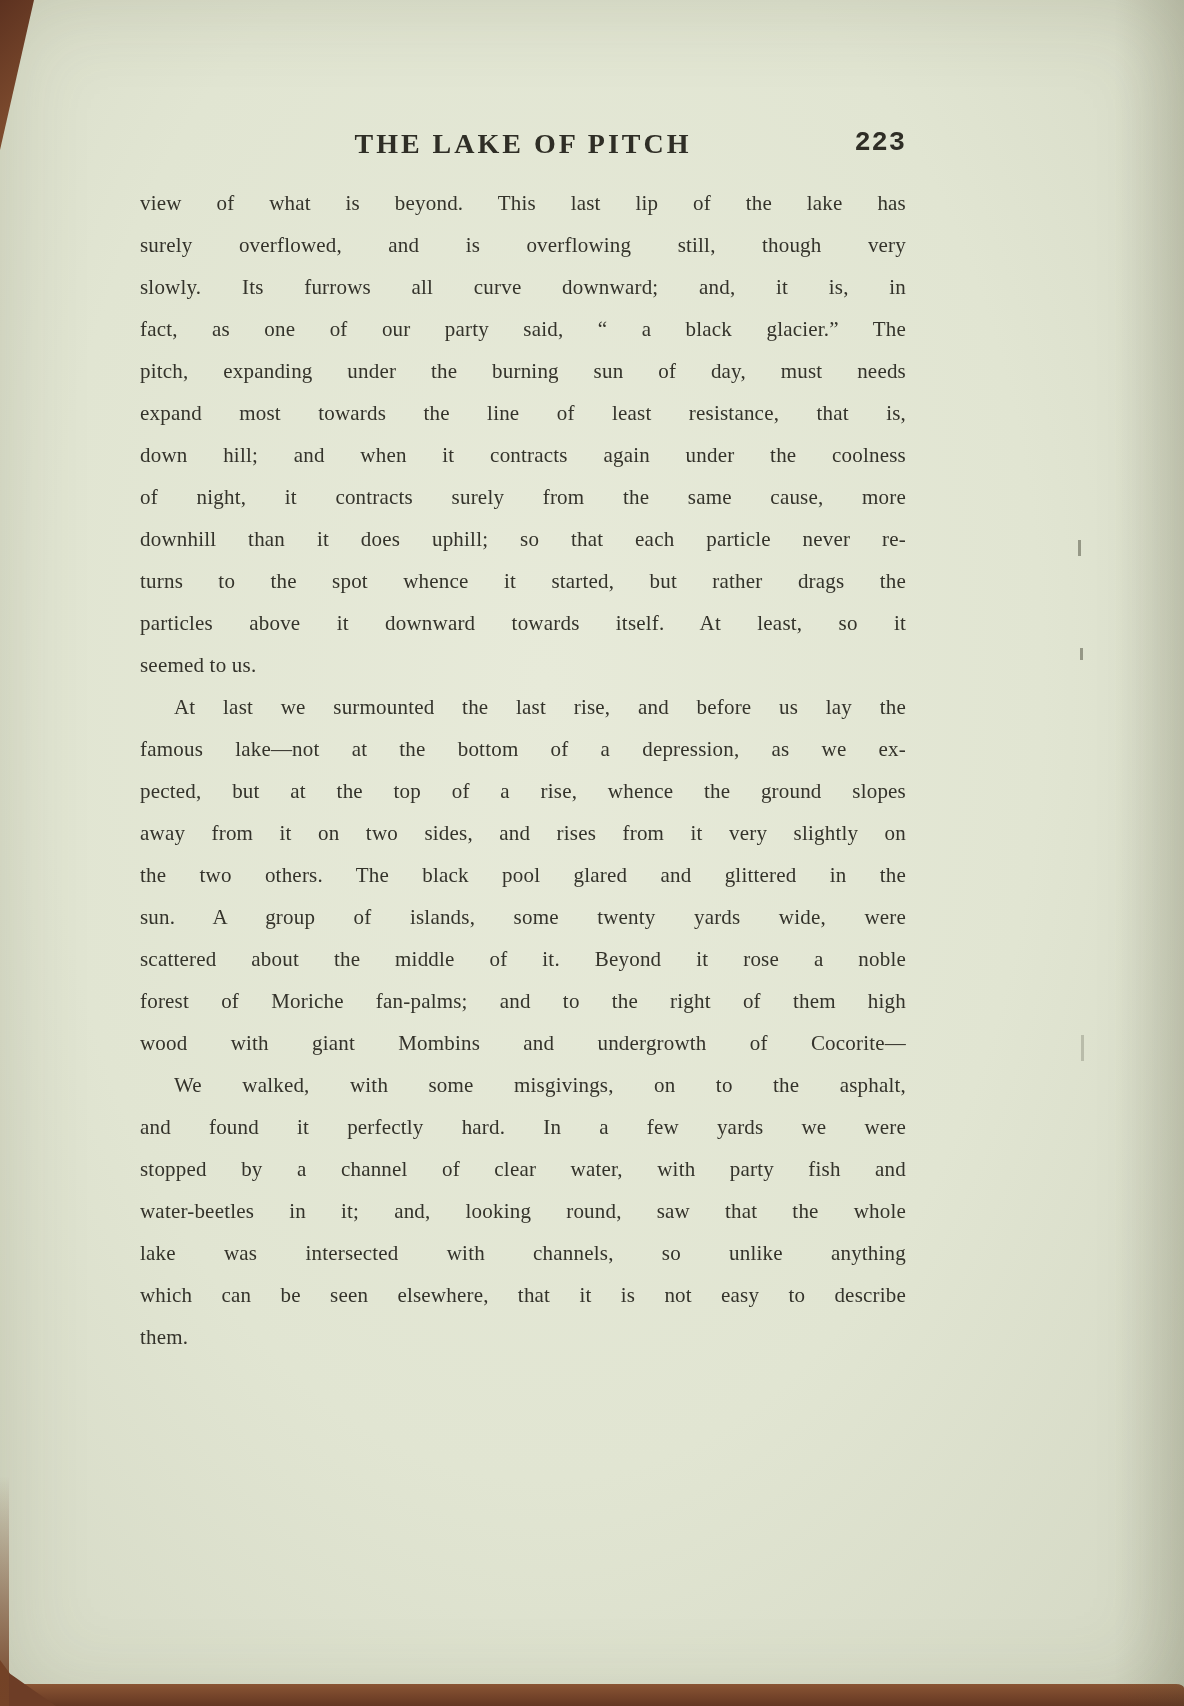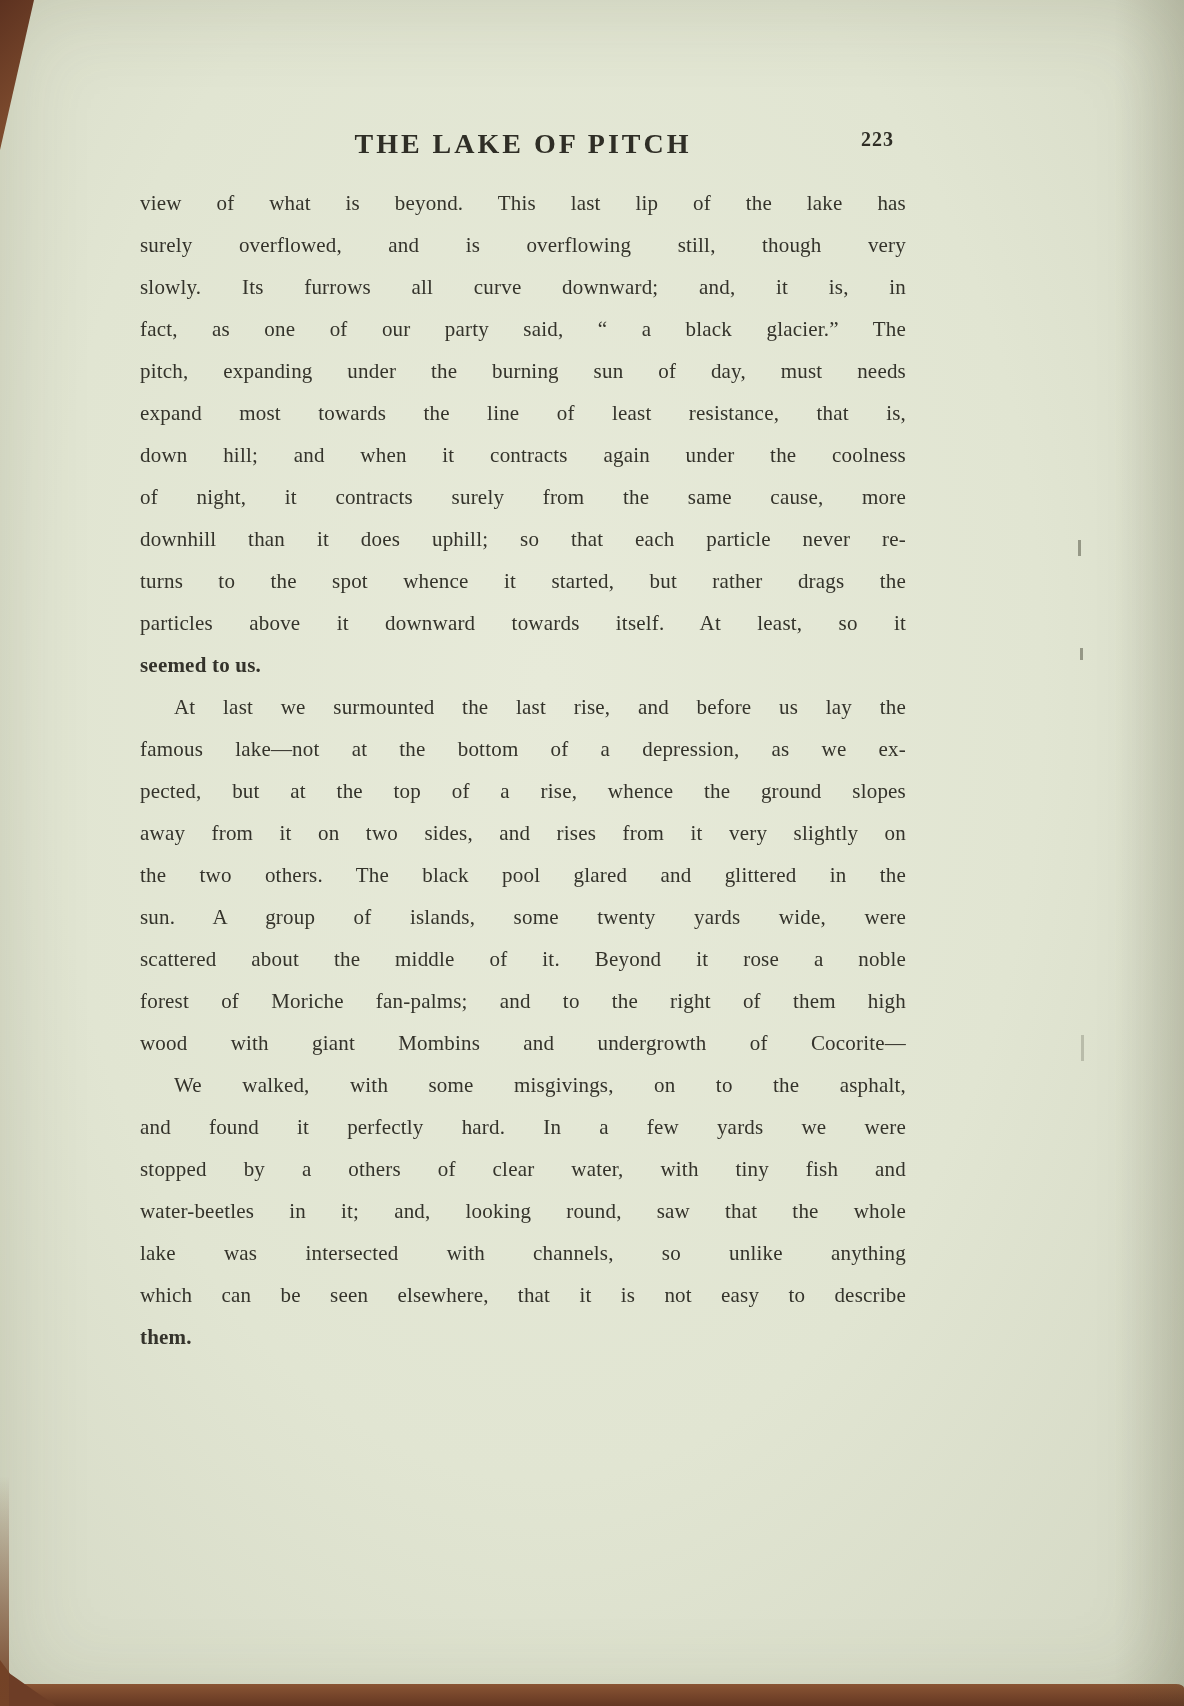--- a/index.html
+++ b/index.html
@@ -56,24 +56,25 @@
     width: 766px; height: 34px;
   }
   .running-title {
     position: absolute; left: 0; width: 100%;
     text-align: center;
     font-size: 28px; font-weight: bold;
     letter-spacing: 3px;
     color: #2f2e26;
   }
   .page-number {
-    position: absolute; right: 12px; top: 0;
-    font-size: 20px; font-weight: bold;
+    position: absolute; right: 0; top: 0;
+    font-size: 27px; font-weight: bold;
     letter-spacing: 1px;
     color: #2f2e26;
+    font-family: Liberation Mono, monospace;
   }
 
   .body-text {
     position: absolute;
     left: 140px; top: 182px;
     width: 766px;
     color: #34332b;
     font-size: 21px;
   }
   .para { margin: 0; }
@@ -86,21 +87,20 @@
     letter-spacing: 0.2px;
   }
   .line:not(.last)::after {
     content: "";
     display: inline-block;
     width: 100%;
   }
   .line.last {
     text-align: right;
     text-align-last: left;
-    font-weight: bold;
   }
   .line.indent { text-indent: 34px; }
 </style>
 </head>
 <body>
 
 <div class="scan">
   <div class="corner-tl"></div>
   <div class="edge-bottom"></div>
   <div class="edge-bottom-left"></div>
@@ -137,20 +137,20 @@
         <div class="line">away from it on two sides, and rises from it very slightly on</div>
         <div class="line">the two others.  The black pool glared and glittered in the</div>
         <div class="line">sun.  A group of islands, some twenty yards wide, were</div>
         <div class="line">scattered about the middle of it.  Beyond it rose a noble</div>
         <div class="line">forest of Moriche fan-palms; and to the right of them high</div>
         <div class="line">wood with giant Mombins and undergrowth of Cocorite—</div>
       </div>
       <div class="para">
         <div class="line indent">We walked, with some misgivings, on to the asphalt,</div>
         <div class="line">and found it perfectly hard.  In a few yards we were</div>
-        <div class="line">stopped by a others of clear water, with tiny fish and</div>
+        <div class="line">stopped by a channel of clear water, with party fish and</div>
         <div class="line">water-beetles in it; and, looking round, saw that the whole</div>
         <div class="line">lake was intersected with channels, so unlike anything</div>
         <div class="line">which can be seen elsewhere, that it is not easy to describe</div>
         <div class="line last">them.</div>
       </div>
     </div>
 </div>
 
 </body></html>

